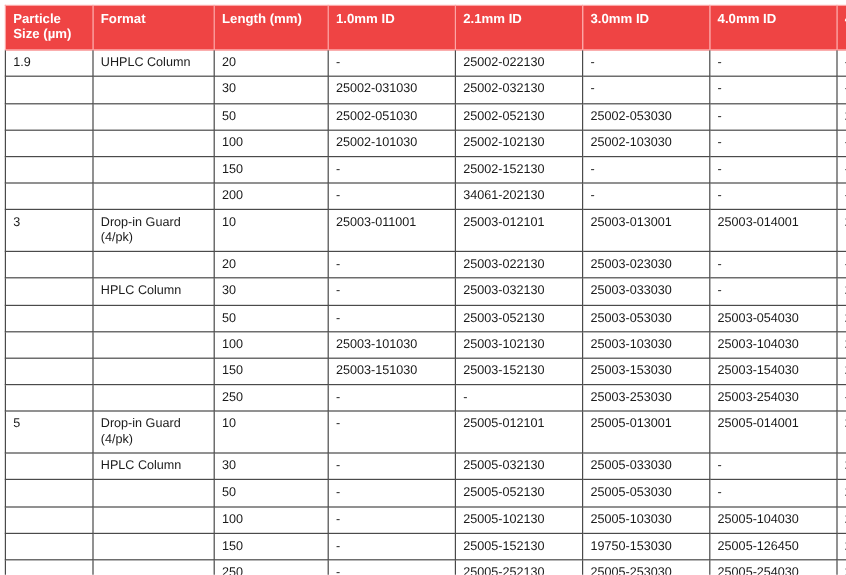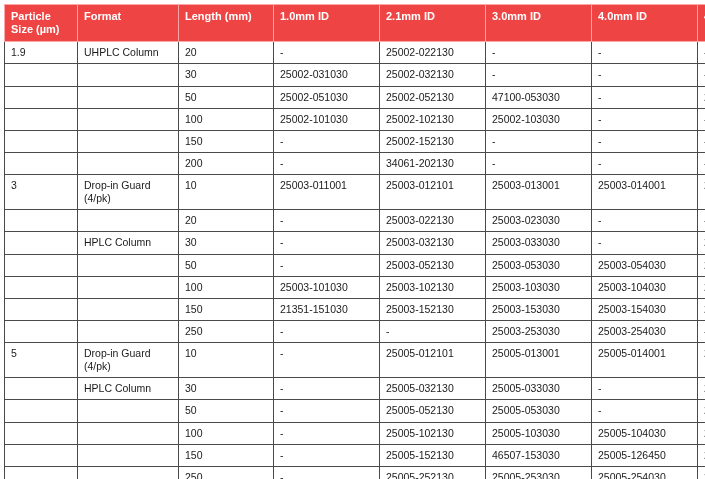--- a/index.html
+++ b/index.html
@@ -87,21 +87,21 @@
       <td>-</td>
       <td>-</td>
     </tr>
 
     <tr>
       <td class="blank-side"></td>
       <td class="blank-side"></td>
       <td>50</td>
       <td>25002-051030</td>
       <td>25002-052130</td>
-      <td>47100-053030</td>
+      <td>25002-053030</td>
       <td>-</td>
       <td>25002-054630</td>
     </tr>
 
     <tr>
       <td class="blank-side"></td>
       <td class="blank-side"></td>
       <td>100</td>
       <td>25002-101030</td>
       <td>25002-102130</td>
@@ -184,21 +184,21 @@
       <td>25003-102130</td>
       <td>25003-103030</td>
       <td>25003-104030</td>
       <td>25003-104630</td>
     </tr>
 
     <tr>
       <td class="blank-side"></td>
       <td class="blank-side"></td>
       <td>150</td>
-      <td>21351-151030</td>
+      <td>25003-151030</td>
       <td>25003-152130</td>
       <td>25003-153030</td>
       <td>25003-154030</td>
       <td>25003-154630</td>
     </tr>
 
     <tr>
       <td class="no-top"></td>
       <td class="no-top"></td>
       <td>250</td>
@@ -252,21 +252,21 @@
       <td>25005-104030</td>
       <td>25005-104630</td>
     </tr>
 
     <tr>
       <td class="blank-side"></td>
       <td class="blank-side"></td>
       <td>150</td>
       <td>-</td>
       <td>25005-152130</td>
-      <td>46507-153030</td>
+      <td>19750-153030</td>
       <td>25005-126450</td>
       <td>25005-154630</td>
     </tr>
 
     <tr>
       <td class="blank-side"></td>
       <td class="no-top"></td>
       <td>250</td>
       <td>-</td>
       <td>25005-252130</td>

